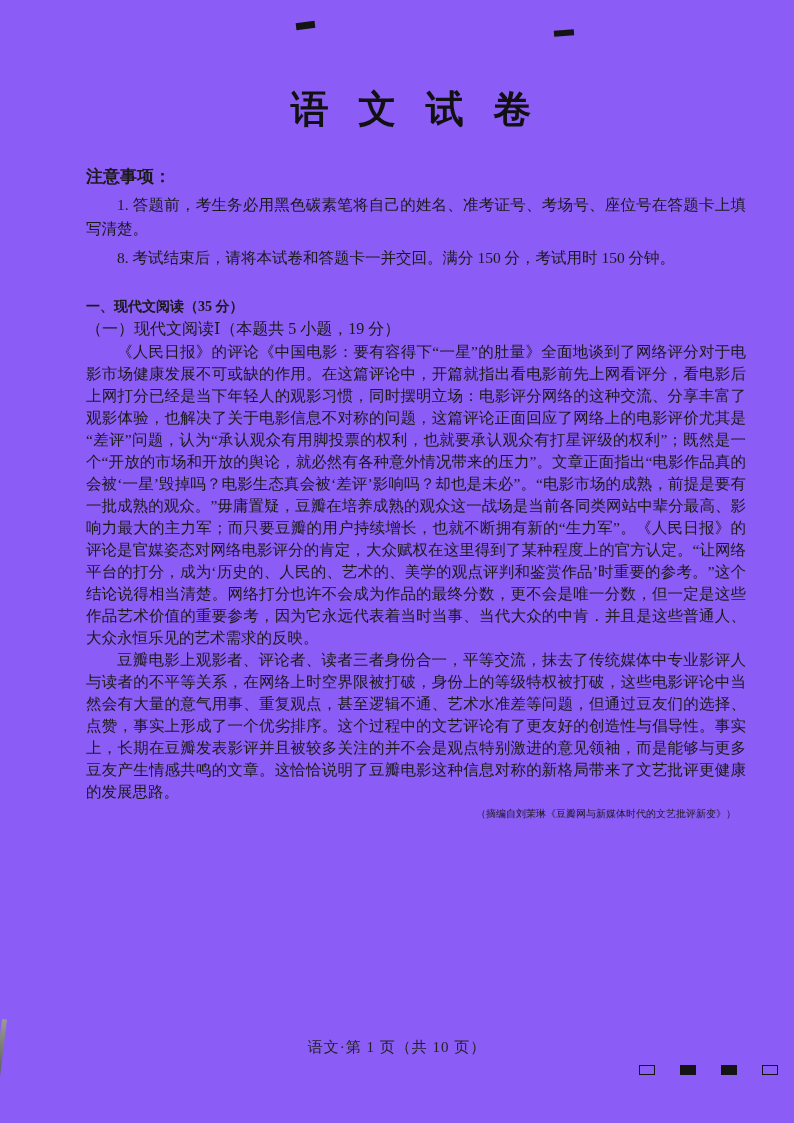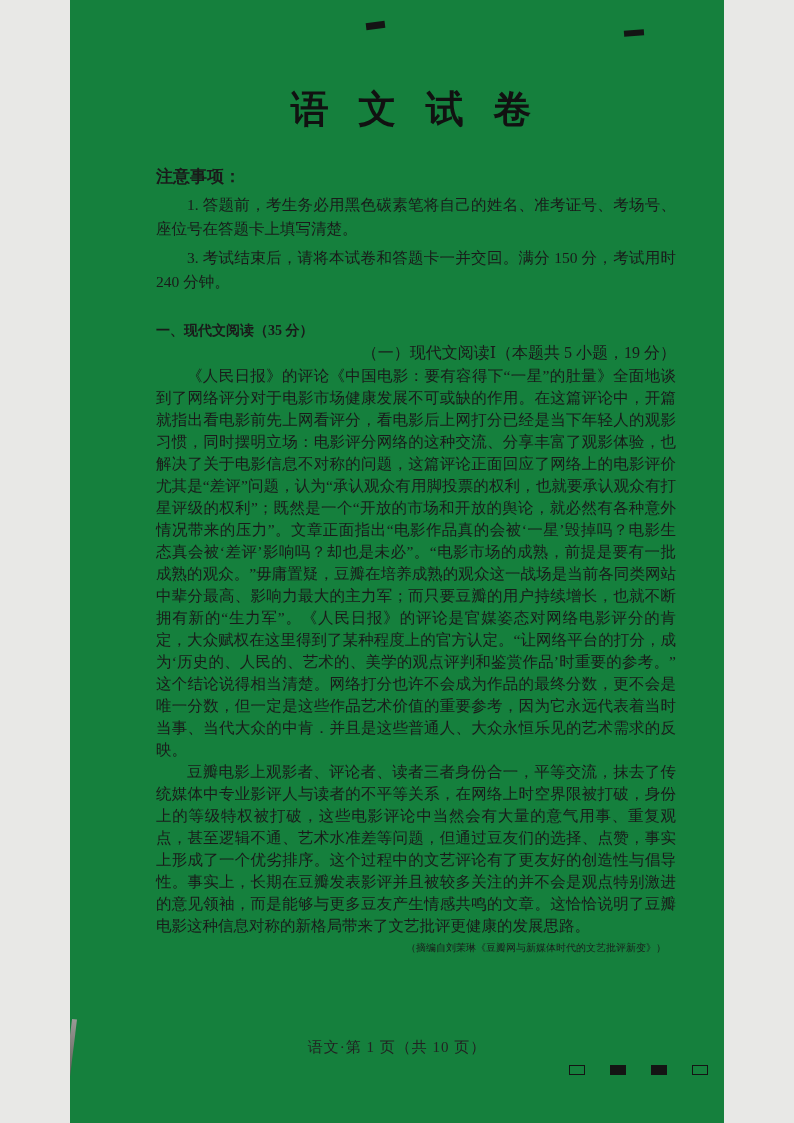--- a/index.html
+++ b/index.html
@@ -2,24 +2,24 @@
 <html lang="zh"><head>
 <meta charset="utf-8">
 <style>
   html, body {
     margin: 0;
     padding: 0;
     background: #e8e8e6;
   }
   .page {
     position: relative;
-    width: 654px;
+    width: 794px;
     height: 1123px;
     margin: 0 auto;
-    background: #15803d;
+    background: #8b5cf6;
     overflow: hidden;
     font-family: "Liberation Serif", "DejaVu Serif", serif;
     color: #1a1a1a;
   }
   .content {
     padding: 84px 48px 0 86px;
   }
   .title {
     margin: 0 0 30px 0;
     text-align: center;
@@ -47,21 +47,20 @@
   .section-heading {
     font-size: 14px;
     font-weight: bold;
     line-height: 1.5;
   }
   .sub-heading,
   .instruction,
   .material-label {
     font-size: 16px;
     line-height: 1.5;
-    text-align: right;
   }
   .body-para {
     margin: 0;
     font-size: 15.5px;
     line-height: 1.42;
     text-indent: 2em;
     text-align: justify;
   }
   .attribution {
     margin: 4px 10px 12px 0;
@@ -120,21 +119,21 @@
   <div class="reg-mark reg-top-1"></div>
   <div class="reg-mark reg-top-2"></div>
 
   <div class="content">
 
     <h1 class="title">语 文 试 卷</h1>
 
     <section class="notice">
       <div class="notice-heading">注意事项：</div>
       <p class="notice-item">1. 答题前，考生务必用黑色碳素笔将自己的姓名、准考证号、考场号、座位号在答题卡上填写清楚。</p>
-      <p class="notice-item">3. 考试结束后，请将本试卷和答题卡一并交回。满分 150 分，考试用时 240 分钟。</p>
+      <p class="notice-item">8. 考试结束后，请将本试卷和答题卡一并交回。满分 150 分，考试用时 150 分钟。</p>
     </section>
 
     <section class="reading">
       <div class="section-heading">一、现代文阅读（35 分）</div>
       <div class="sub-heading">（一）现代文阅读Ⅰ（本题共 5 小题，19 分）</div>
       <p class="body-para">《人民日报》的评论《中国电影：要有容得下“一星”的肚量》全面地谈到了网络评分对于电影市场健康发展不可或缺的作用。在这篇评论中，开篇就指出看电影前先上网看评分，看电影后上网打分已经是当下年轻人的观影习惯，同时摆明立场：电影评分网络的这种交流、分享丰富了观影体验，也解决了关于电影信息不对称的问题，这篇评论正面回应了网络上的电影评价尤其是“差评”问题，认为“承认观众有用脚投票的权利，也就要承认观众有打星评级的权利”；既然是一个“开放的市场和开放的舆论，就必然有各种意外情况带来的压力”。文章正面指出“电影作品真的会被‘一星’毁掉吗？电影生态真会被‘差评’影响吗？却也是未必”。“电影市场的成熟，前提是要有一批成熟的观众。”毋庸置疑，豆瓣在培养成熟的观众这一战场是当前各同类网站中辈分最高、影响力最大的主力军；而只要豆瓣的用户持续增长，也就不断拥有新的“生力军”。《人民日报》的评论是官媒姿态对网络电影评分的肯定，大众赋权在这里得到了某种程度上的官方认定。“让网络平台的打分，成为‘历史的、人民的、艺术的、美学的观点评判和鉴赏作品’时重要的参考。”这个结论说得相当清楚。网络打分也许不会成为作品的最终分数，更不会是唯一分数，但一定是这些作品艺术价值的重要参考，因为它永远代表着当时当事、当代大众的中肯．并且是这些普通人、大众永恒乐见的艺术需求的反映。</p>
       <p class="body-para">豆瓣电影上观影者、评论者、读者三者身份合一，平等交流，抹去了传统媒体中专业影评人与读者的不平等关系，在网络上时空界限被打破，身份上的等级特权被打破，这些电影评论中当然会有大量的意气用事、重复观点，甚至逻辑不通、艺术水准差等问题，但通过豆友们的选择、点赞，事实上形成了一个优劣排序。这个过程中的文艺评论有了更友好的创造性与倡导性。事实上，长期在豆瓣发表影评并且被较多关注的并不会是观点特别激进的意见领袖，而是能够与更多豆友产生情感共鸣的文章。这恰恰说明了豆瓣电影这种信息对称的新格局带来了文艺批评更健康的发展思路。</p>
       <p class="attribution">（摘编自刘茉琳《豆瓣网与新媒体时代的文艺批评新变》）</p>
     </section>
 

